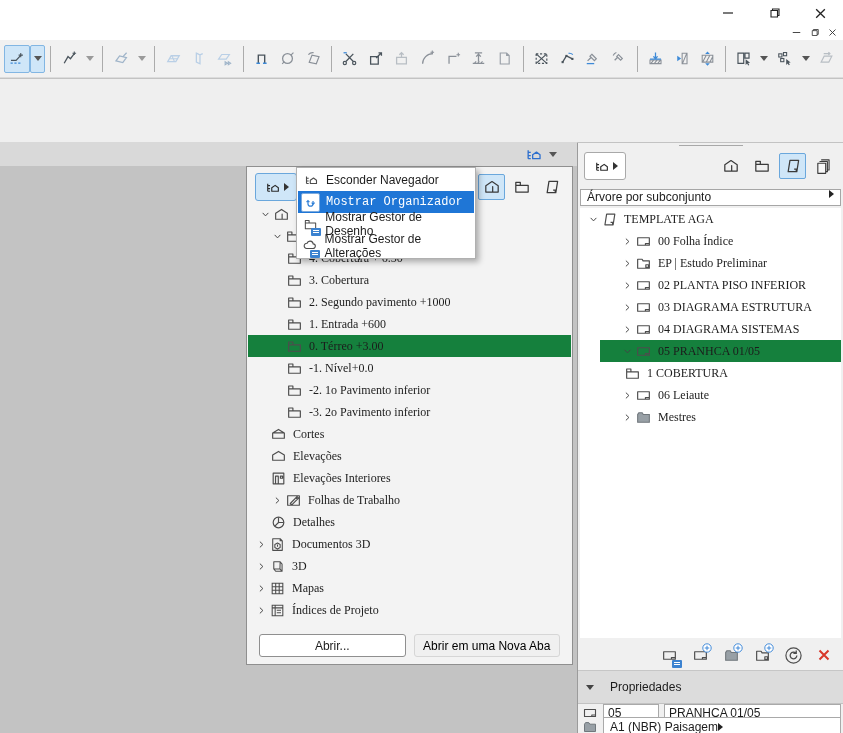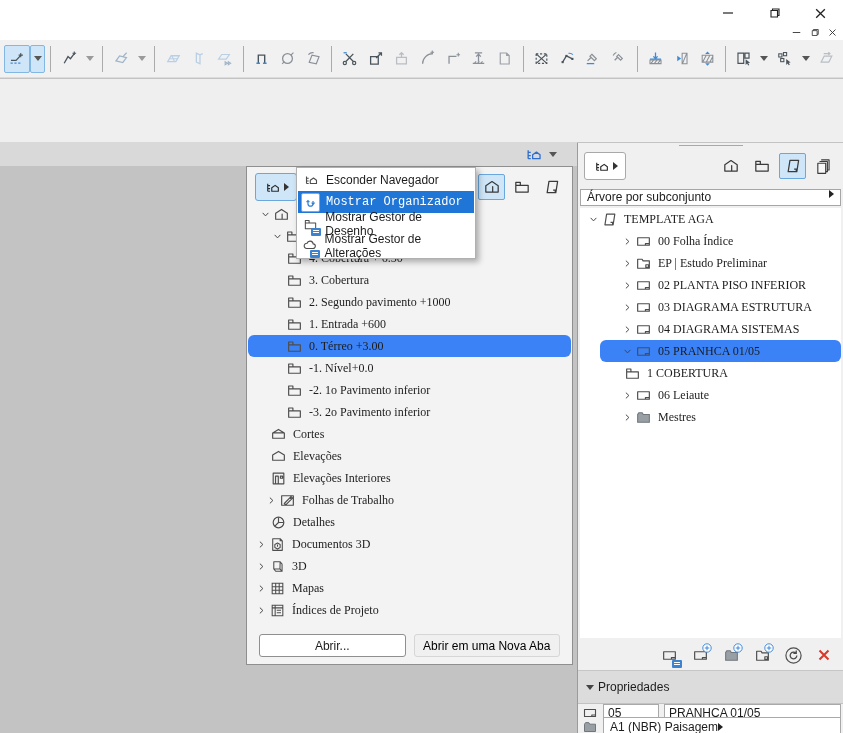--- a/index.html
+++ b/index.html
@@ -39,21 +39,21 @@
            background:#f3f3f3; border:1px solid #8f8f8f; }
   .navpop-chooser{ position:absolute; left:8px; top:6px; width:42px; height:28px;
            background:#cfe6f8; border:1px solid #6aa7dc; border-radius:3px;
            display:flex; align-items:center; justify-content:center; gap:3px; color:#2b2b2b; }
   .pop-tabs{ position:absolute; right:7px; top:7px; display:flex; gap:3px; }
   .ptab{ width:27px; height:26px; display:flex; align-items:center; justify-content:center;
          border:1px solid transparent; border-radius:2px; color:#3a3a3a; }
   .ptab.sel{ background:#cfe6f8; border-color:#6aa7dc; }
   .ntree{ position:absolute; left:1px; right:1px; top:36px; }
   .trow{ height:22px; display:flex; align-items:center; padding-left:10px; }
-  .trow.sel{ background:#3b82f6;border-radius:6px; }
+  .trow.sel{ background:#15803d; }
   .trow .exp{ width:15px; height:15px; display:flex; align-items:center; justify-content:center; color:#444; flex:0 0 15px; }
   .trow .ticon{ width:17px; height:17px; margin-right:6px; color:#4d4d4d; flex:0 0 17px; }
   .trow .tlabel{ white-space:nowrap;font-family:Liberation Serif, serif; }
   .lvl1{ padding-left:22px; } .lvl2{ padding-left:38px; }
   .navpop-footer{ position:absolute; left:0; right:0; bottom:6px; height:24px; display:flex; gap:8px; padding:0 12px; }
   .btn{ flex:1; height:23px; border-radius:3px; background:#ffffff; border:1px solid #8f8f8f;
         display:flex; align-items:center; justify-content:center; font-size:12px; }
   .btn.disabled{ background:#f0f0f0; border-color:#d6d6d6; color:#000000; }
 
   
@@ -76,21 +76,21 @@
   .rdrop{ position:absolute; left:2px; right:2px; top:46px; height:17px; background:#fff; border:1px solid #a6a6a6;
           display:flex; align-items:flex-start; padding:0 6px; }
   .rdrop .grow{ flex:1; }
   .arr-r{ width:0;height:0;border-top:4px solid transparent;border-bottom:4px solid transparent;border-left:5px solid #222; }
   .rtree{ position:absolute; left:2px; right:2px; top:65px; height:430px; background:#ffffff; overflow:hidden; }
   .rtree .trow{ padding-left:6px; }
   .rtree .lvl1{ padding-left:20px;margin-left:20px; } .rtree .lvl2{ padding-left:44px; }
   .ricons{ position:absolute; right:8px; top:501px; display:flex; gap:9px; align-items:center; }
   .ricon{ width:22px; height:22px; display:flex; align-items:center; justify-content:center; color:#4d4d4d; }
   .props-hd{ position:absolute; left:0; right:0; top:527px; height:21px; background:#dcdcdc;
-             border-top:1px solid #c6c6c6; border-bottom:1px solid #c2c2c2; display:flex; align-items:center; padding:16px 8px; gap:4px; }
+             border-top:1px solid #c6c6c6; border-bottom:1px solid #c2c2c2; display:flex; align-items:center; padding:16px 8px; gap:16px; }
   .caret-dn{ width:0;height:0;border-left:4px solid transparent;border-right:4px solid transparent;border-top:5px solid #444; }
   .prow1{ position:absolute; left:4px; right:2px; top:552px; height:36px; display:flex; align-items:center; gap:5px; }
   .prow2{ position:absolute; left:4px; right:2px; top:574px; height:19px; display:flex; align-items:center; gap:5px; }
   .pfield{ height:19px; background:#fff; border:1px solid #a9a9a9; display:flex; align-items:center; padding:0 4px; }
   .pfield.id{ width:56px; }
   .pfield.name{ flex:1; }
   .pdrop{ flex:1; height:19px; background:#fff; border:1px solid #a9a9a9; display:flex; align-items:center; padding:0 6px; }
   .picon{ width:16px; height:16px; color:#4d4d4d; flex:0 0 16px; }
 </style>
 </head>
@@ -611,21 +611,21 @@
             <use href="#i-elev"></use>
           </svg>
           <span class="tlabel">Elevações</span>
         </div>
       <div class="trow lvl1">
           <svg class="ticon">
             <use href="#i-intelev"></use>
           </svg>
           <span class="tlabel">Elevações Interiores</span>
         </div>
-      <div class="trow lvl1" style="padding-left:16px">
+      <div class="trow lvl1" style="padding-left:22px">
           <span class="exp">
             <svg width="13" height="13">
               <use href="#i-chev-r"></use>
             </svg>
           </span>
           <svg class="ticon">
             <use href="#i-worksheet"></use>
           </svg>
           <span class="tlabel">Folhas de Trabalho</span>
         </div>

